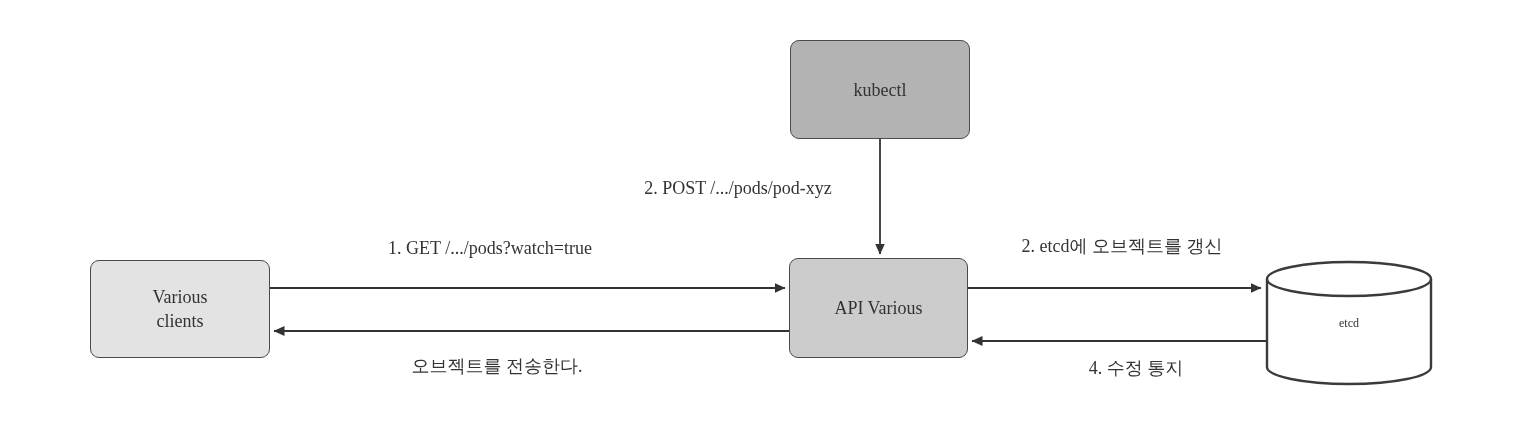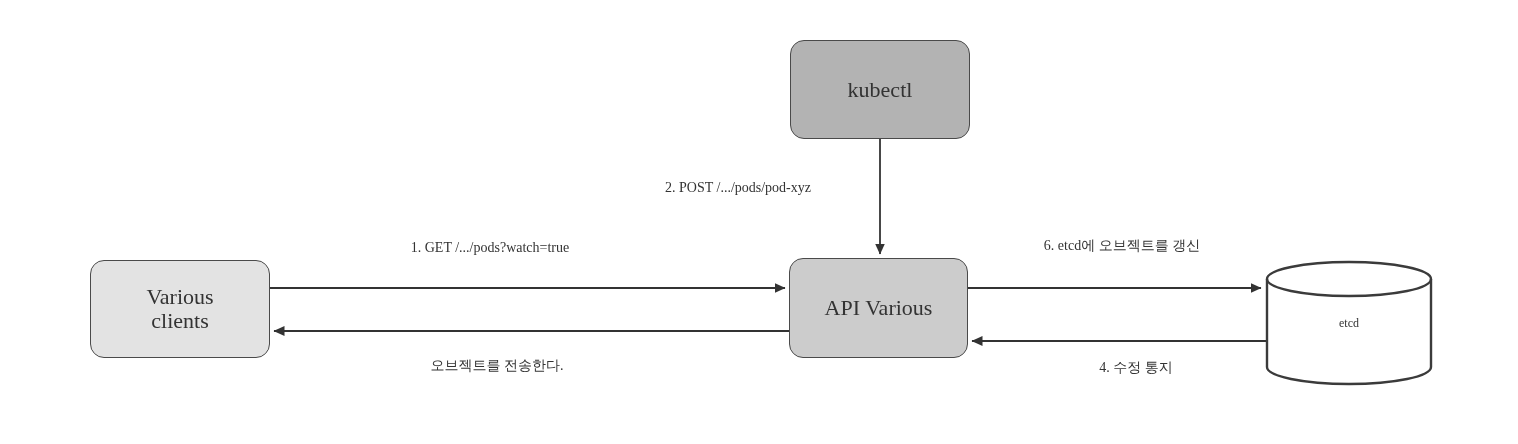--- a/index.html
+++ b/index.html
@@ -13,26 +13,26 @@
     height: 444px;
     background: #ffffff;
     font-family: "Liberation Serif", "DejaVu Serif", serif;
     color: #333333;
     overflow: hidden;
   }
   .node {
     position: absolute;
     box-sizing: border-box;
     border: 1.5px solid #4a4a4a;
-    border-radius: 14px;
+    border-radius: 9px;
     display: flex;
     flex-direction: column;
     align-items: center;
     justify-content: center;
-    font-size: 22px;
+    font-size: 18px;
     line-height: 24px;
     text-align: center;
   }
   .node-kubectl {
     left: 790px; top: 40px; width: 180px; height: 99px;
     background: #b3b3b3;
   }
   .node-api-server {
     left: 789px; top: 258px; width: 179px; height: 100px;
     background: #cccccc;
@@ -47,21 +47,21 @@
   }
   .node-etcd .cyl-label {
     position: absolute;
     left: 0; top: 58px; width: 100%;
     text-align: center;
     font-size: 12px;
   }
   .edge-label {
     position: absolute;
     transform: translate(-50%, -50%);
-    font-size: 14px;
+    font-size: 18px;
     line-height: 26px;
     white-space: nowrap;
     text-align: right;
   }
   .arrows {
     position: absolute;
     left: 0; top: 0;
   }
 </style>
 </head>
@@ -106,21 +106,21 @@
                C167,118.4 130.4,126 85,126 C39.6,126 3,118.4 3,109 Z" fill="#ffffff" stroke="#3b3b3b" stroke-width="2.4"></path>
       <path d="M3,21 C3,30.4 39.6,38 85,38 C130.4,38 167,30.4 167,21" fill="none" stroke="#3b3b3b" stroke-width="2.4"></path>
     </svg>
     <div class="cyl-label">etcd</div>
   </div>
 
   <div class="edge-label" style="left:490px; top:248px;">1. GET /.../pods?watch=true</div>
 
   <div class="edge-label" style="left:738px; top:188px;">2. POST /.../pods/pod-xyz</div>
 
-  <div class="edge-label" style="left:1122px; top:246px;">6. etcd에 오브젝트를 갱신</div>
+  <div class="edge-label" style="left:1122px; top:246px;">2. etcd에 오브젝트를 갱신</div>
 
   <div class="edge-label" style="left:1136px; top:368px;">4. 수정 통지</div>
 
   <div class="edge-label" style="left:497px; top:366px;">
     <div>오브젝트를 전송한다.</div>
   </div>
 
 </div>
 
 </body></html>

